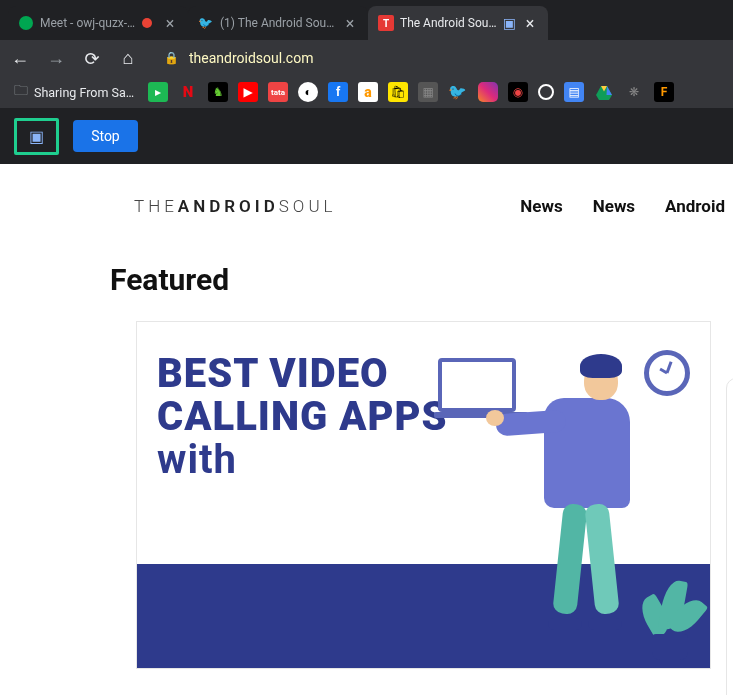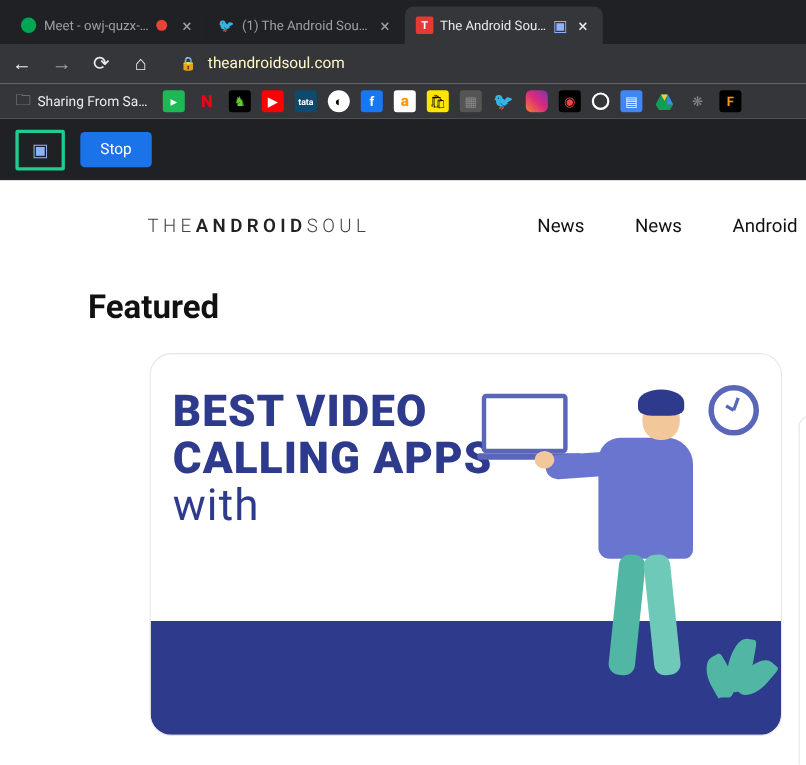--- a/index.html
+++ b/index.html
@@ -29,27 +29,27 @@
 .share-bar{background:#202124;height:56px;display:flex;align-items:center;padding:0 14px;gap:10px}
 .share-chip{display:flex;align-items:center;gap:14px;padding:6px 12px;border:3px solid #1fce8f;border-radius:2px;background:#202124}
 .share-icon{color:#8ab4f8;font-size:16px}
 .share-text{color:#e8eaed;font-size:13px}
 .stop-btn{background:#1a73e8;color:#ffffff;border:none;padding:8px 18px;border-radius:4px;font-size:14px;cursor:pointer;margin-left:4px}
 .page{background:#fff;height:531px;position:relative;padding-top:18px}
 .page-wrap{background:#fff;margin:0 8px 0 4px;height:100%;position:relative;padding:0 0 0 0}
 .site-header{display:flex;align-items:flex-start;justify-content:space-between;padding:14px 0 14px 130px}
 .logo{letter-spacing:4px;font-size:17px;color:#444;font-weight:300}
 .logo b{font-weight:600;color:#222}
-.main-nav{display:flex;gap:46px;font-size:17px;font-weight:400;color:#111}
+.main-nav{display:flex;gap:30px;font-size:17px;font-weight:700;color:#111}
 .main-nav span{cursor:pointer;white-space:nowrap}
-.featured{font-size:30px;font-weight:700;color:#111;margin:32px 0 24px 76px}
-.card{margin:0 0 0 132px;width:575px;height:348px;border:1px solid #e6e6e6;border-radius:20px;overflow:hidden;background:linear-gradient(180deg,#fff 0%,#fff 70%,#2e3a8c 70%,#2e3a8c 100%)}
+.featured{font-size:30px;font-weight:700;color:#111;margin:32px 0 24px 106px}
+.card{margin:0 0 0 132px;width:575px;height:348px;border:1px solid #e6e6e6;border-radius:0;overflow:hidden;background:linear-gradient(180deg,#fff 0%,#fff 70%,#2e3a8c 70%,#2e3a8c 100%)}
 .card-inner{padding:30px 0 0 20px;height:100%;position:relative}
 .card-title{font-size:40px;font-weight:900;color:#2e3a8c;line-height:1.08;font-family:Arial,sans-serif;letter-spacing:1px}
-.card-title .thin{font-weight:400}
+.card-title .thin{font-weight:700}
 .clock{position:absolute;top:28px;right:20px;width:46px;height:46px;border:5px solid #5a66b8;border-radius:50%}
 .clock:before{content:"";position:absolute;left:50%;top:50%;width:3px;height:12px;background:#5a66b8;transform-origin:bottom;transform:translate(-50%,-100%) rotate(20deg)}
 .clock:after{content:"";position:absolute;left:50%;top:50%;width:3px;height:8px;background:#5a66b8;transform-origin:bottom;transform:translate(-50%,-100%) rotate(-60deg)}
 .person{position:absolute;top:36px;right:72px;width:170px;height:280px}
 .laptop{position:absolute;top:0;left:-30px;width:78px;height:54px;border:4px solid #5a66b8;border-radius:4px;background:#fff}
 .laptop:after{content:"";position:absolute;bottom:-10px;left:-8px;width:94px;height:6px;background:#5a66b8;border-radius:2px}
 .head{position:absolute;top:4px;right:20px;width:34px;height:38px;background:#f2c89b;border-radius:50% 50% 45% 45%}
 .hair{position:absolute;top:-4px;right:16px;width:42px;height:24px;background:#2e3a8c;border-radius:50% 50% 30% 30%}
 .torso{position:absolute;top:40px;right:8px;width:86px;height:110px;background:#6a75d0;border-radius:20px 24px 8px 10px}
 .arm{position:absolute;top:54px;right:72px;width:70px;height:22px;background:#6a75d0;border-radius:12px;transform:rotate(-4deg)}
@@ -108,21 +108,21 @@
 
 <div class="bookmarks">
   <div class="bk-folder">
     <span class="bk-folder-icon">🗀</span>
     <span>Sharing From Sa…</span>
   </div>
   <span class="bk" style="background:#1db954;color:#fff">▸</span>
   <span class="bk" style="color:#e50914;font-weight:900;font-size:15px">N</span>
   <span class="bk" style="background:#000;color:#6c3">♞</span>
   <span class="bk" style="background:#ff0000;color:#fff">▶</span>
-  <span class="bk" style="background:#0c4a6e;color:#fff;font-size:8px;font-weight:bold">tata</span>
+  <span class="bk" style="background:#ef4444;color:#fff;font-size:8px;font-weight:bold">tata</span>
   <span class="bk" style="background:#fff;color:#000;border-radius:50%">◐</span>
   <span class="bk" style="background:#1877f2;color:#fff;font-weight:bold">f</span>
   <span class="bk" style="background:#fff;color:#ff9900;font-weight:900;font-size:14px">a</span>
   <span class="bk" style="background:#ffe500">🛍</span>
   <span class="bk" style="background:#555;color:#888">▦</span>
   <span class="bk" style="color:#1da1f2;font-size:15px">🐦</span>
   <span class="bk" style="background:linear-gradient(45deg,#f58529,#dd2a7b,#8134af);border-radius:5px"></span>
   <span class="bk" style="background:#000;color:#e44">◉</span>
   <span class="bk" style="color:#fff;border:2px solid #fff;border-radius:50%;width:16px;height:16px"></span>
   <span class="bk" style="background:#4285f4;color:#fff">▤</span>

